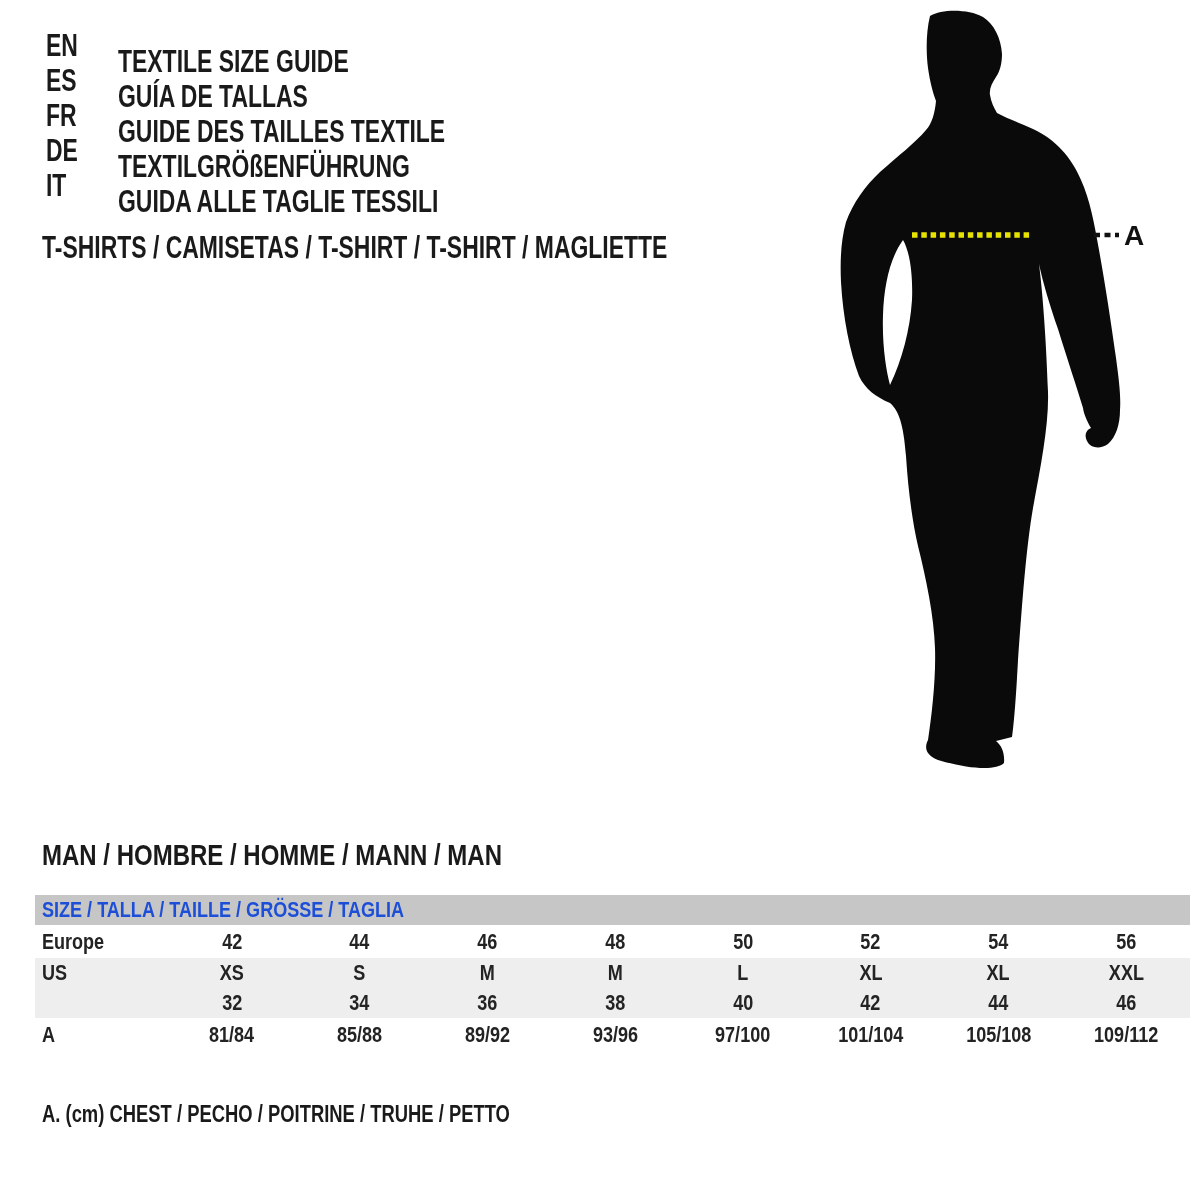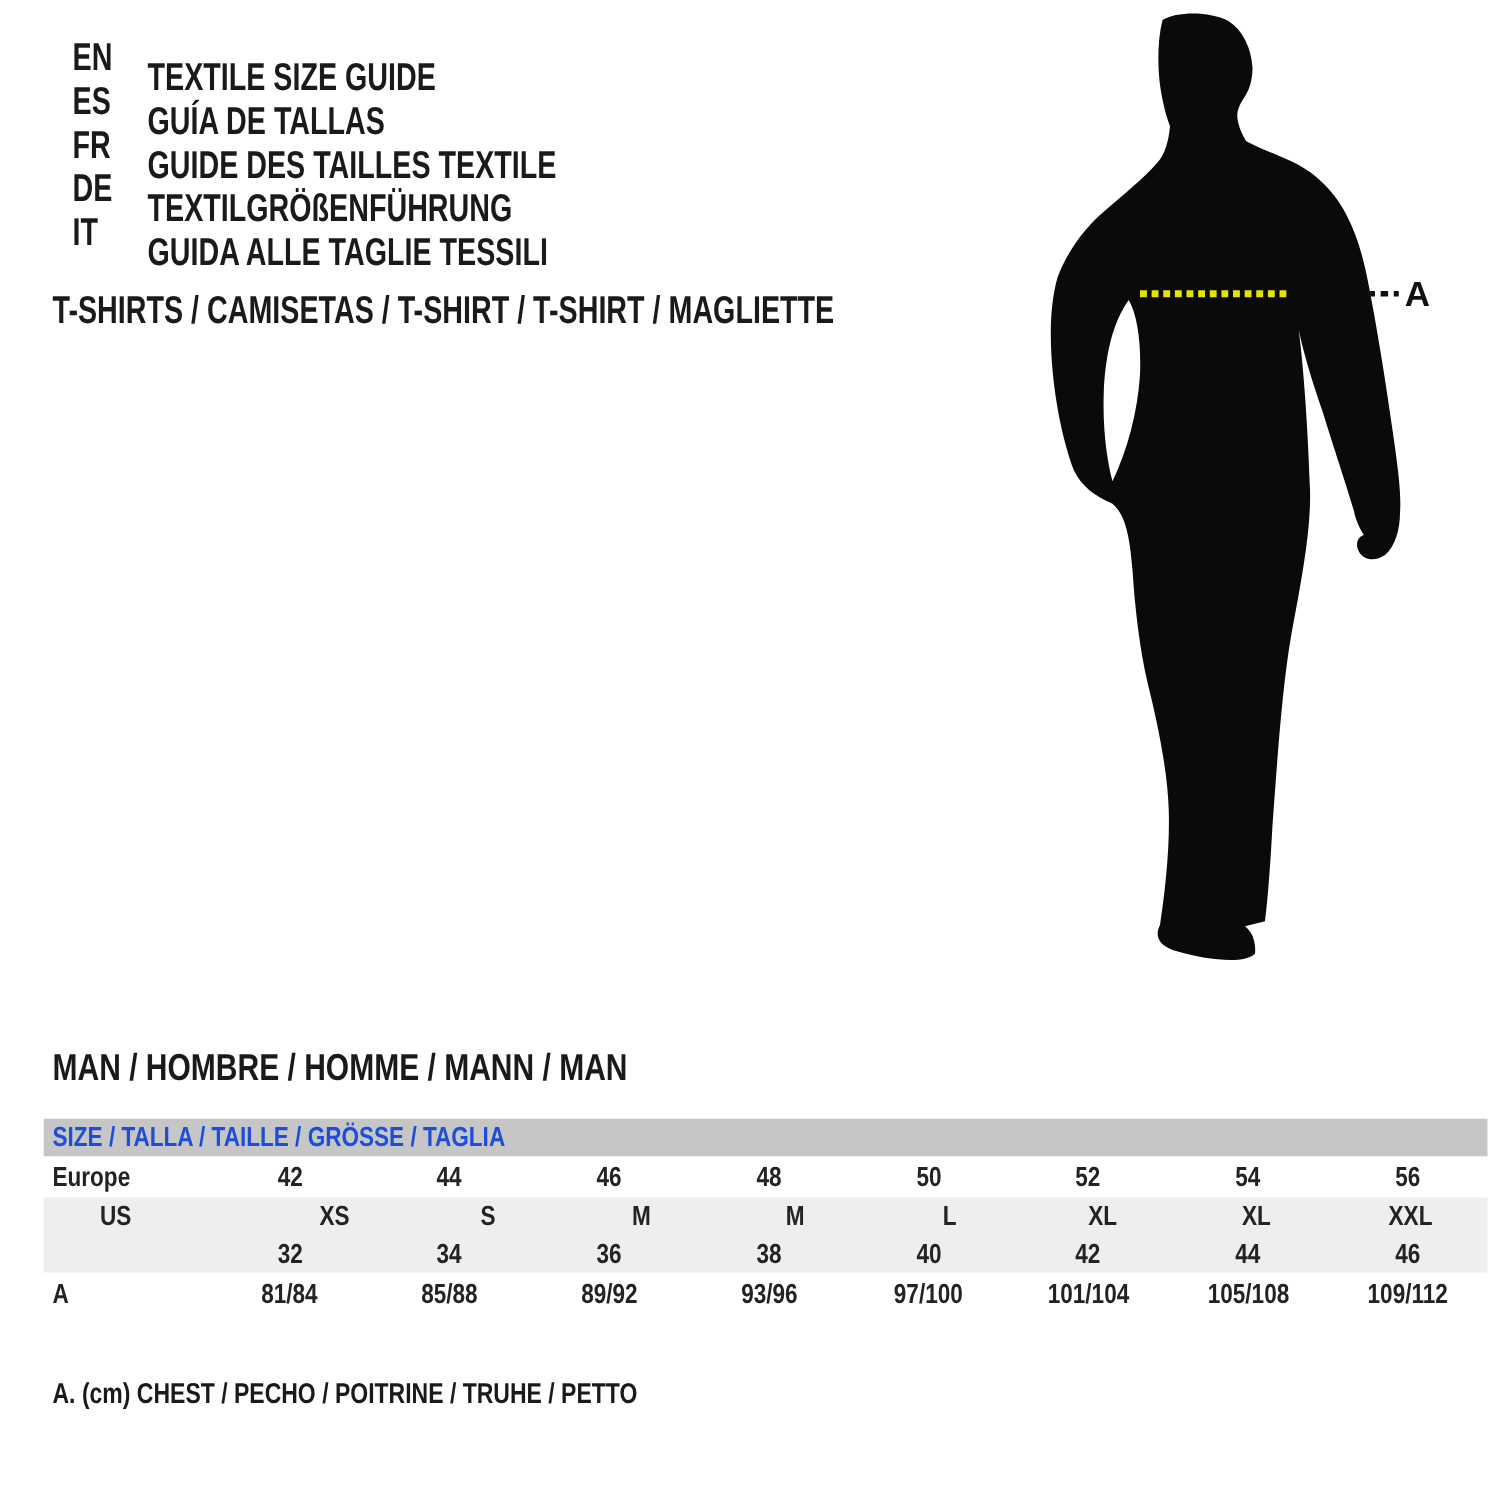--- a/index.html
+++ b/index.html
@@ -8,40 +8,40 @@
     font-family:"Liberation Sans",sans-serif;color:#1a1a1a;
   }
   
   .sq{display:inline-block;transform:scaleX(.74);transform-origin:0 50%;white-space:nowrap;}
   .sq82{display:inline-block;transform:scaleX(.82);transform-origin:0 50%;white-space:nowrap;}
   .sqc{display:inline-block;transform:scaleX(.82);transform-origin:50% 50%;white-space:nowrap;}
 
   
   .langs{position:absolute;left:42px;top:28px;}
   .lang-row{position:relative;height:35px;font-size:31px;font-weight:700;line-height:35px;}
-  .lang-code{position:absolute;left:16px;top:0;}
+  .lang-code{position:absolute;left:4px;top:0;}
   .lang-title{position:absolute;left:76px;top:16px;text-decoration:underline;}
 
   
   .cats{position:absolute;left:42px;top:220px;margin-top:11px;}
   .cat-line{height:33.5px;line-height:33.5px;font-size:31px;font-weight:700;}
 
   
   .figure{position:absolute;left:820px;top:0;width:380px;height:800px;}
 
   
   .section-title{position:absolute;left:42px;top:843px;font-size:30px;font-weight:700;line-height:24px;}
   .section-title .sq82{transform:scaleX(.80);}
 
   
   .size-table{position:absolute;left:35px;top:895px;width:1155px;font-weight:700;color:#232323;}
   .t-header{height:30px;line-height:30px;background:#c6c6c6;font-size:22px;color:#1d4ed8;padding-left:7px;box-sizing:border-box;}
   .t-row{display:grid;grid-template-columns:133px repeat(8,1fr);align-items:center;font-size:22px;}
   .t-row.r-europe{height:33px;}
-  .t-row.r-us{height:30px;margin-left:38px;}
+  .t-row.r-us{height:30px;}
   .t-row.r-num{height:30px;}
   .t-row.r-a{height:34px;}
   .t-band{background:#eeeeee;}
   .t-label{padding-left:7px;text-align:left;}
   .t-cell{text-align:center;text-decoration:underline;}
 
   
   .footnote{position:absolute;left:42px;top:1102px;font-size:23px;font-weight:700;line-height:24px;}
   .footnote .sq82{transform:scaleX(.80);}
 </style>

